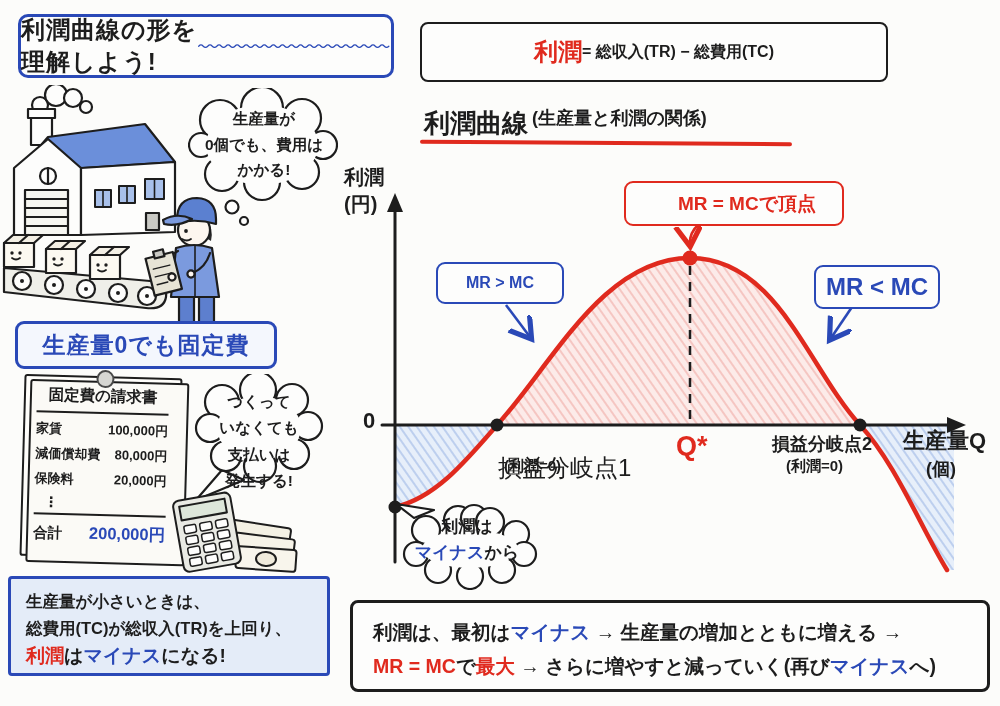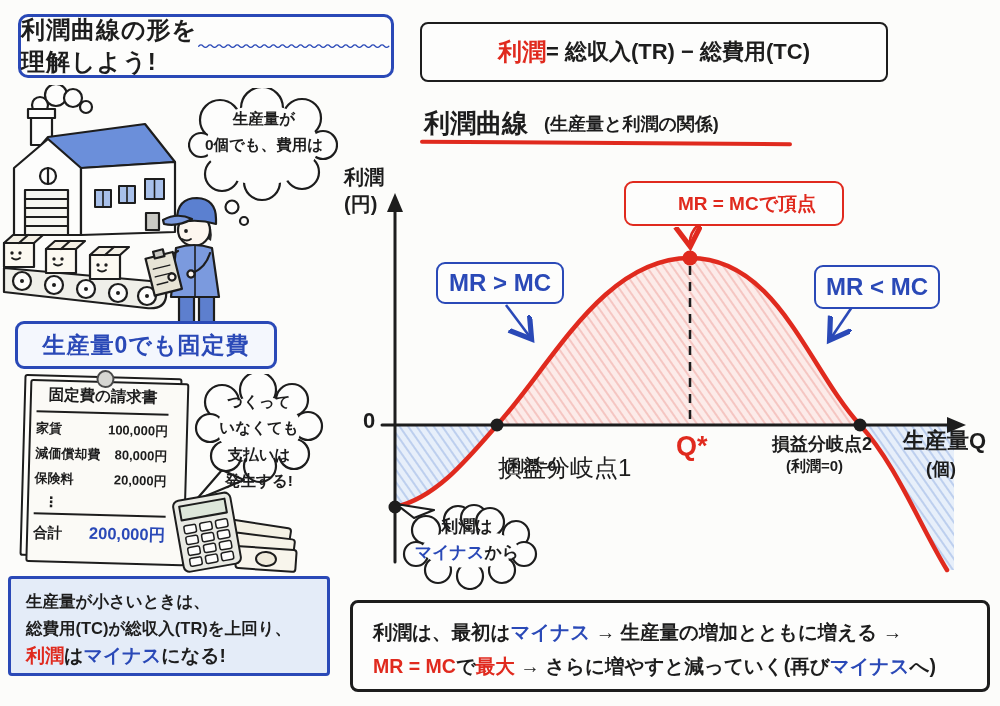--- a/index.html
+++ b/index.html
@@ -12,33 +12,33 @@
   
   .title-box{left:18px;top:14px;width:370px;height:58px;border:3px solid #2a49b7;border-radius:10px;
     background:#fdfdfc;display:flex;align-items:center;justify-content:flex-start;flex-direction:row;}
   .title-box .t{font-size:24px;font-weight:700;letter-spacing:1px;}
   .title-wavy{margin-top:1px;}
 
   
   .formula-box{left:420px;top:22px;width:464px;height:56px;border:2.5px solid #1d1d1d;border-radius:8px;
     background:#fdfdfc;display:flex;align-items:center;justify-content:center;}
   .formula-box .p{font-size:24px;font-weight:700;color:#e02a1e;}
-  .formula-box .r{font-size:22px;font-weight:600;}
-
-  
-  .chart-heading{left:424px;top:106px;display:flex;align-items:center;gap:16px;}
+  .formula-box .r{font-size:16px;font-weight:600;}
+
+  
+  .chart-heading{left:424px;top:106px;display:flex;align-items:flex-start;gap:4px;}
   .chart-heading .h{font-size:26px;font-weight:700;}
   .chart-heading .s{font-size:18px;font-weight:600;}
   .heading-underline{left:420px;top:141px;width:372px;height:4px;background:#e02a1e;border-radius:2px;transform:rotate(0.4deg);}
 
   
   .y-label{left:344px;top:164px;font-size:20px;font-weight:600;line-height:1.35;}
   .zero-label{left:363px;top:408px;font-size:22px;font-weight:600;}
   .mr-box{border-radius:9px;background:#fdfdfc;display:flex;align-items:center;justify-content:center;font-weight:700;}
-  .mr-gt{left:436px;top:262px;width:124px;height:38px;border:2.5px solid #2a49b7;color:#2a49b7;font-size:24px;}
+  .mr-gt{left:436px;top:262px;width:124px;height:38px;border:2.5px solid #2a49b7;color:#2a49b7;font-size:16px;}
   .mr-eq{left:624px;top:181px;width:190px;height:41px;border:2.5px solid #e02a1e;color:#e02a1e;font-size:19px;padding-left:26px;}
   .mr-lt{left:814px;top:265px;width:122px;height:40px;border:2.5px solid #2a49b7;color:#2a49b7;font-size:24px;}
   .bep1{left:498px;top:452px;font-size:24px;font-weight:400;}
   .bep1-sub{left:504px;top:457px;font-size:15px;font-weight:600;}
   .qstar{left:676px;top:431px;font-size:27px;font-weight:700;color:#e02a1e;}
   .bep2{left:772px;top:432px;font-size:18px;font-weight:600;}
   .bep2-sub{left:786px;top:457px;font-size:15px;font-weight:600;}
   .x-label{left:903px;top:426px;font-size:22px;font-weight:700;}
   .x-unit{left:926px;top:457px;font-size:18px;font-weight:600;}
   .start-bubble-text{left:398px;top:514px;width:138px;text-align:center;font-size:17px;font-weight:600;line-height:1.55;}
@@ -216,20 +216,21 @@
       <circle cx="34" cy="86" r="17"></circle>
         <circle cx="13" cy="57" r="12"></circle>
     </g>
     <ellipse cx="74" cy="57" rx="56" ry="40" fill="#fdfdfc"></ellipse>
     <circle cx="44" cy="119" r="6.5" fill="#fdfdfc" stroke="#1d1d1d" stroke-width="2.2"></circle>
     <circle cx="56" cy="133" r="4" fill="#fdfdfc" stroke="#1d1d1d" stroke-width="2.2"></circle>
   </svg>
   <div class="abs thought-text">
     <div>生産量が</div>
     <div>0個でも、費用は</div>
+    <div>かかる!</div>
   </div>
 
   <div class="abs fixed-label">生産量0でも固定費</div>
 
   <div class="abs invoice">
     <div class="inv-pin"></div>
     <div class="inv-title">固定費の請求書</div>
     <div class="inv-row">
       <span>家賃</span>
         <span>100,000円</span>

